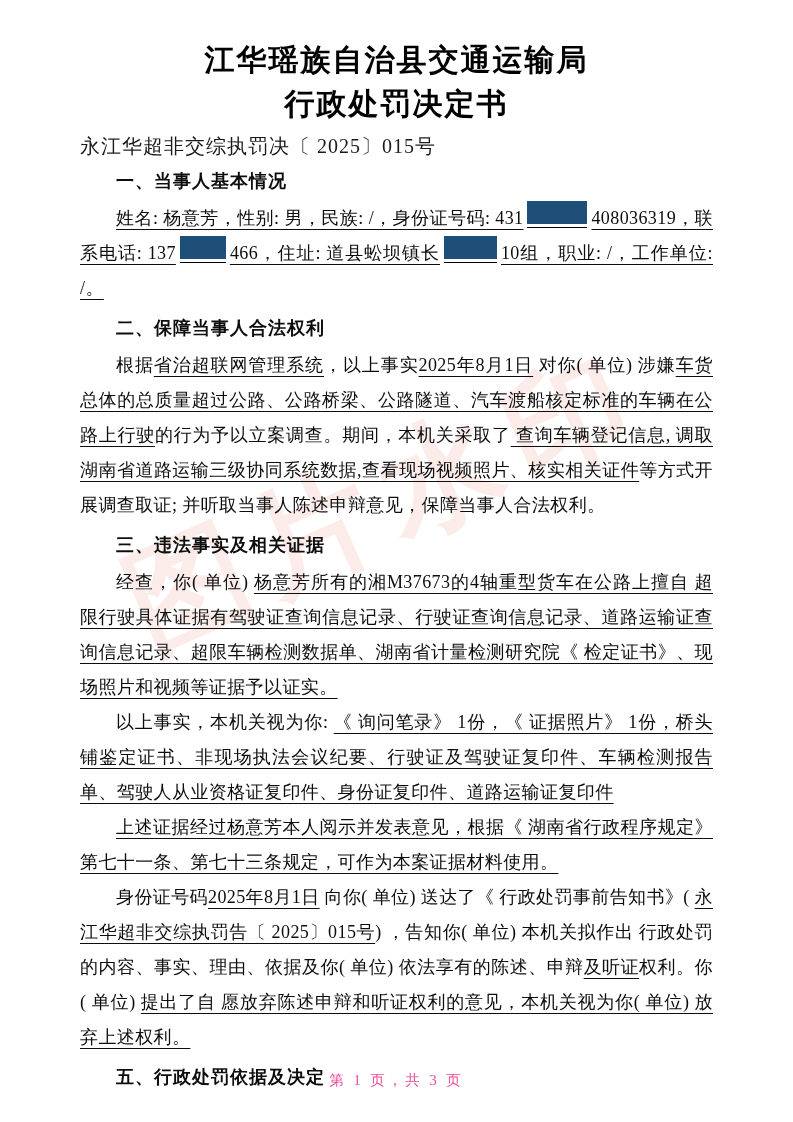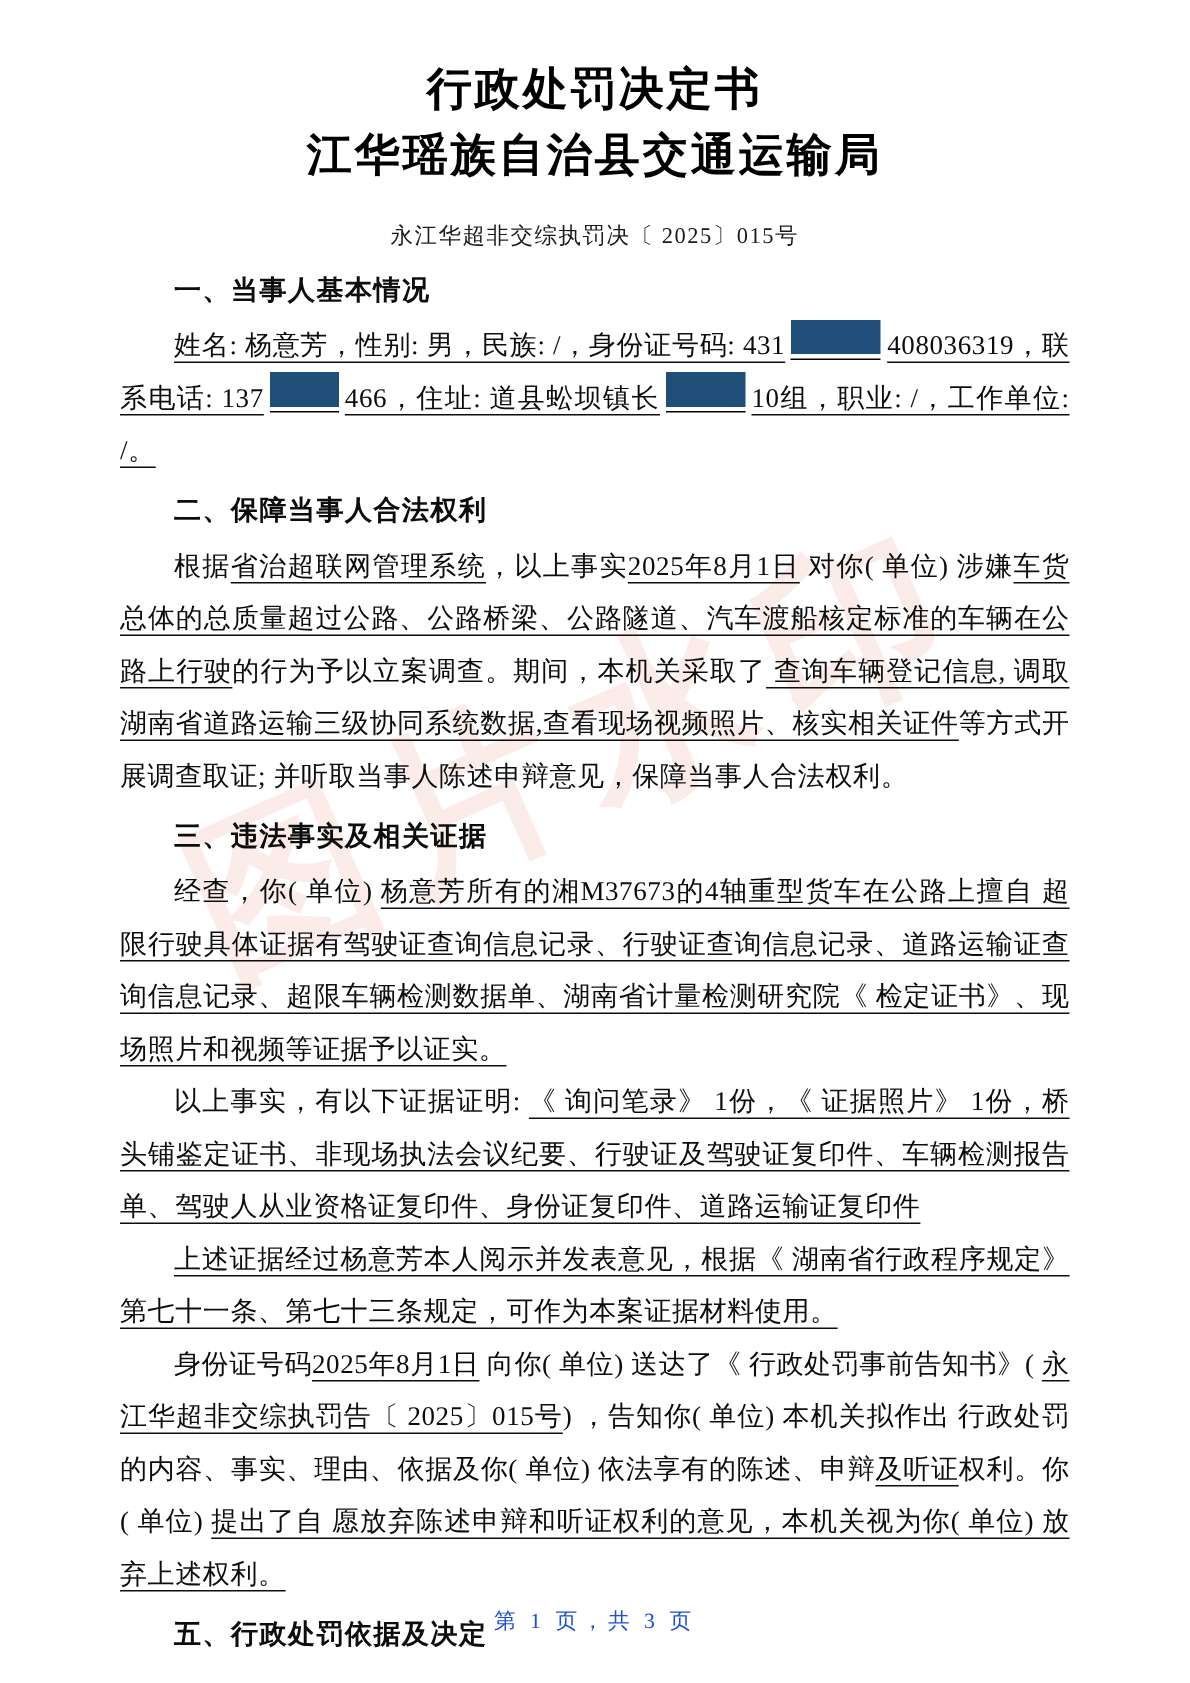--- a/index.html
+++ b/index.html
@@ -14,22 +14,22 @@
     box-sizing:border-box;
     padding:38px 80px 0 80px;
   }
   .titles{position:relative;z-index:2;text-align:center;}
   .title-line{
     font-size:30px;line-height:44px;font-weight:800;
     letter-spacing:2px;color:#000;
   }
   .doc-number{
     position:relative;z-index:2;
-    text-align:center;font-size:15px;line-height:24px;
-    margin-top:20px;margin-bottom:6px;letter-spacing:1px;color:#1a1a1a;
+    text-align:left;font-size:20px;line-height:24px;
+    margin-top:8px;margin-bottom:6px;letter-spacing:1px;color:#1a1a1a;
   }
   .content{position:relative;z-index:2;font-size:18px;line-height:35px;text-align:justify;letter-spacing:0.4px;}
   .content p{margin:0;text-indent:2em;}
   .content p.heading{
     font-family:Liberation Serif, serif;
     font-weight:700;letter-spacing:1px;
     margin-top:5px;margin-bottom:2px;
   }
   .u{text-decoration:underline;text-underline-offset:5px;text-decoration-thickness:1px;}
   .redact{
@@ -43,45 +43,45 @@
   .watermark{
     position:absolute;z-index:1;left:110px;top:420px;
     font-size:120px;font-weight:700;letter-spacing:18px;
     color:rgba(224,107,94,0.13);
     transform:rotate(-24deg);
     white-space:nowrap;pointer-events:none;
     font-family:"Liberation Serif",serif;
   }
   .footer{
     position:absolute;z-index:2;left:0;right:0;bottom:32px;
-    text-align:center;font-size:14.5px;letter-spacing:3px;color:#1d4ed8;
+    text-align:center;font-size:14.5px;letter-spacing:3px;color:#ec4899;
   }
 </style>
 </head>
 <body>
 
 <div class="page">
 
   <div class="watermark">图片水印</div>
 
   <div class="titles">
+    <div class="title-line">江华瑶族自治县交通运输局</div>
     <div class="title-line">行政处罚决定书</div>
-    <div class="title-line">江华瑶族自治县交通运输局</div>
   </div>
 
   <div class="doc-number">永江华超非交综执罚决〔 2025〕015号</div>
 
   <div class="content">
       <p class="heading"><span>一、当事人基本情况</span></p>
       <p class="para"><span class="u">姓名: 杨意芳，性别: 男，民族: /，身份证号码: 431</span><span class="redact" style="width: 60px;"></span><span class="u">408036319，联系电话: 137</span><span class="redact" style="width: 46px;"></span><span class="u">466，住址: 道县蚣坝镇长</span><span class="redact" style="width: 53px;"></span><span class="u">10组，职业: /，工作单位: /。</span></p>
       <p class="heading"><span>二、保障当事人合法权利</span></p>
       <p class="para"><span>根据</span><span class="u">省治超联网管理系统</span><span>，以上事实</span><span class="u">2025年8月1日</span><span> 对你( 单位) 涉嫌</span><span class="u">车货总体的总质量超过公路、公路桥梁、公路隧道、汽车渡船核定标准的车辆在公路上行驶</span><span>的行为予以立案调查。期间，本机关采取了</span><span class="u"> 查询车辆登记信息, 调取湖南省道路运输三级协同系统数据,查看现场视频照片、核实相关证件</span><span>等方式开展调查取证; 并听取当事人陈述申辩意见，保障当事人合法权利。</span></p>
       <p class="heading"><span>三、违法事实及相关证据</span></p>
       <p class="para"><span>经查，你( 单位) </span><span class="u">杨意芳所有的湘M37673的4轴重型货车在公路上擅自 超限行驶具体证据有驾驶证查询信息记录、行驶证查询信息记录、道路运输证查询信息记录、超限车辆检测数据单、湖南省计量检测研究院《 检定证书》、现场照片和视频等证据予以证实。</span></p>
-      <p class="para"><span>以上事实，有以下证据证明: </span><span class="u">《 询问笔录》 1份，《 证据照片》 1份，桥头铺鉴定证书、非现场执法会议纪要、行驶证及驾驶证复印件、车辆检测报告单、驾驶人从业资格证复印件、身份证复印件、道路运输证复印件</span></p>
+      <p class="para"><span>以上事实，本机关视为你: </span><span class="u">《 询问笔录》 1份，《 证据照片》 1份，桥头铺鉴定证书、非现场执法会议纪要、行驶证及驾驶证复印件、车辆检测报告单、驾驶人从业资格证复印件、身份证复印件、道路运输证复印件</span></p>
       <p class="para"><span class="u">上述证据经过杨意芳本人阅示并发表意见，根据《 湖南省行政程序规定》第七十一条、第七十三条规定，可作为本案证据材料使用。</span></p>
       <p class="para"><span>身份证号码</span><span class="u">2025年8月1日</span><span> 向你( 单位) 送达了《 行政处罚事前告知书》( </span><span class="u">永江华超非交综执罚告〔 2025〕015号</span><span>) ，告知你( 单位) 本机关拟作出 行政处罚的内容、事实、理由、依据及你( 单位) 依法享有的陈述、申辩</span><span class="u">及听证</span><span>权利。你( 单位) </span><span class="u">提出了自 愿放弃陈述申辩和听证权利的意见，本机关视为你( 单位) 放弃上述权利。</span></p>
       <p class="heading"><span>五、行政处罚依据及决定</span></p>
     </div>
 
   <div class="footer">第 1 页，共 3 页</div>
 
 </div>
 
 </body></html>

